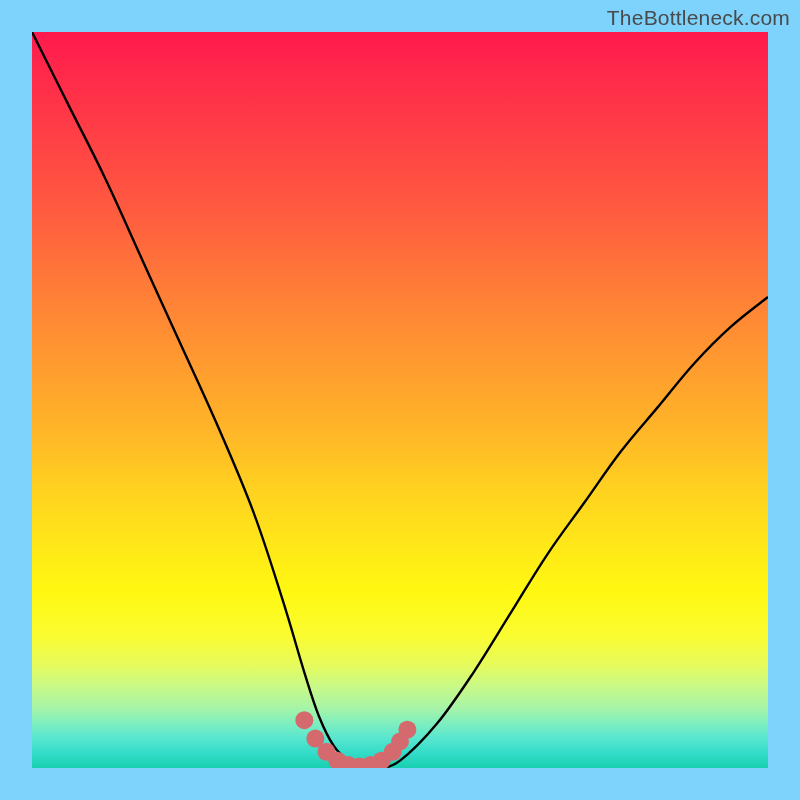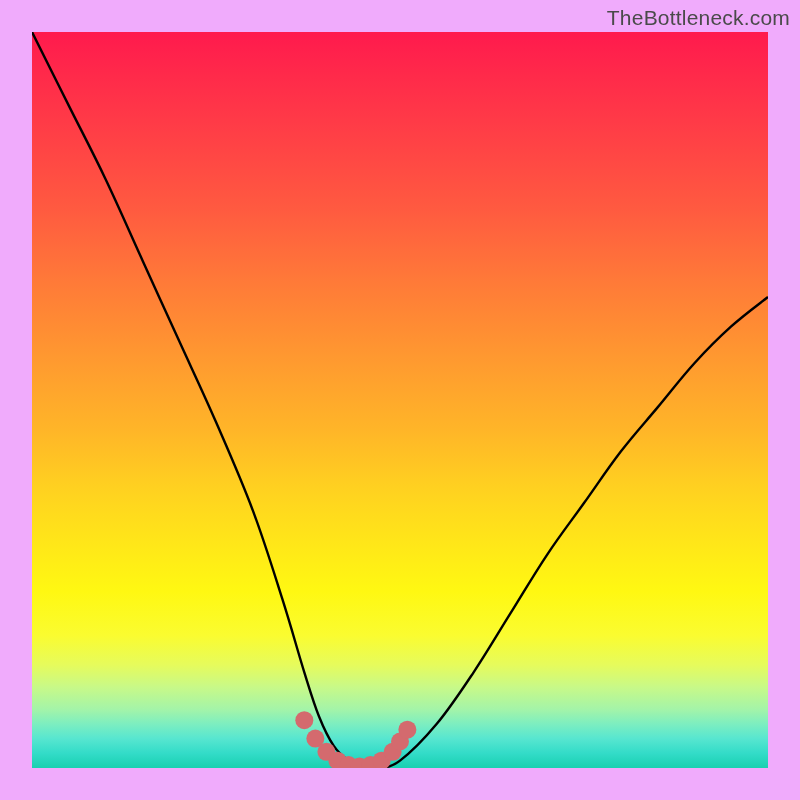--- a/index.html
+++ b/index.html
@@ -7,21 +7,21 @@
     padding: 0;
     width: 800px;
     height: 800px;
     overflow: hidden;
     font-family: Arial, Helvetica, sans-serif;
   }
   .frame {
     position: relative;
     width: 800px;
     height: 800px;
-    background: #f0abfc;
+    background: #7dd3fc;
     box-sizing: border-box;
   }
   .plot-area {
     position: absolute;
     left: 32px;
     top: 32px;
     width: 736px;
     height: 736px;
     background: linear-gradient(
       to bottom,

